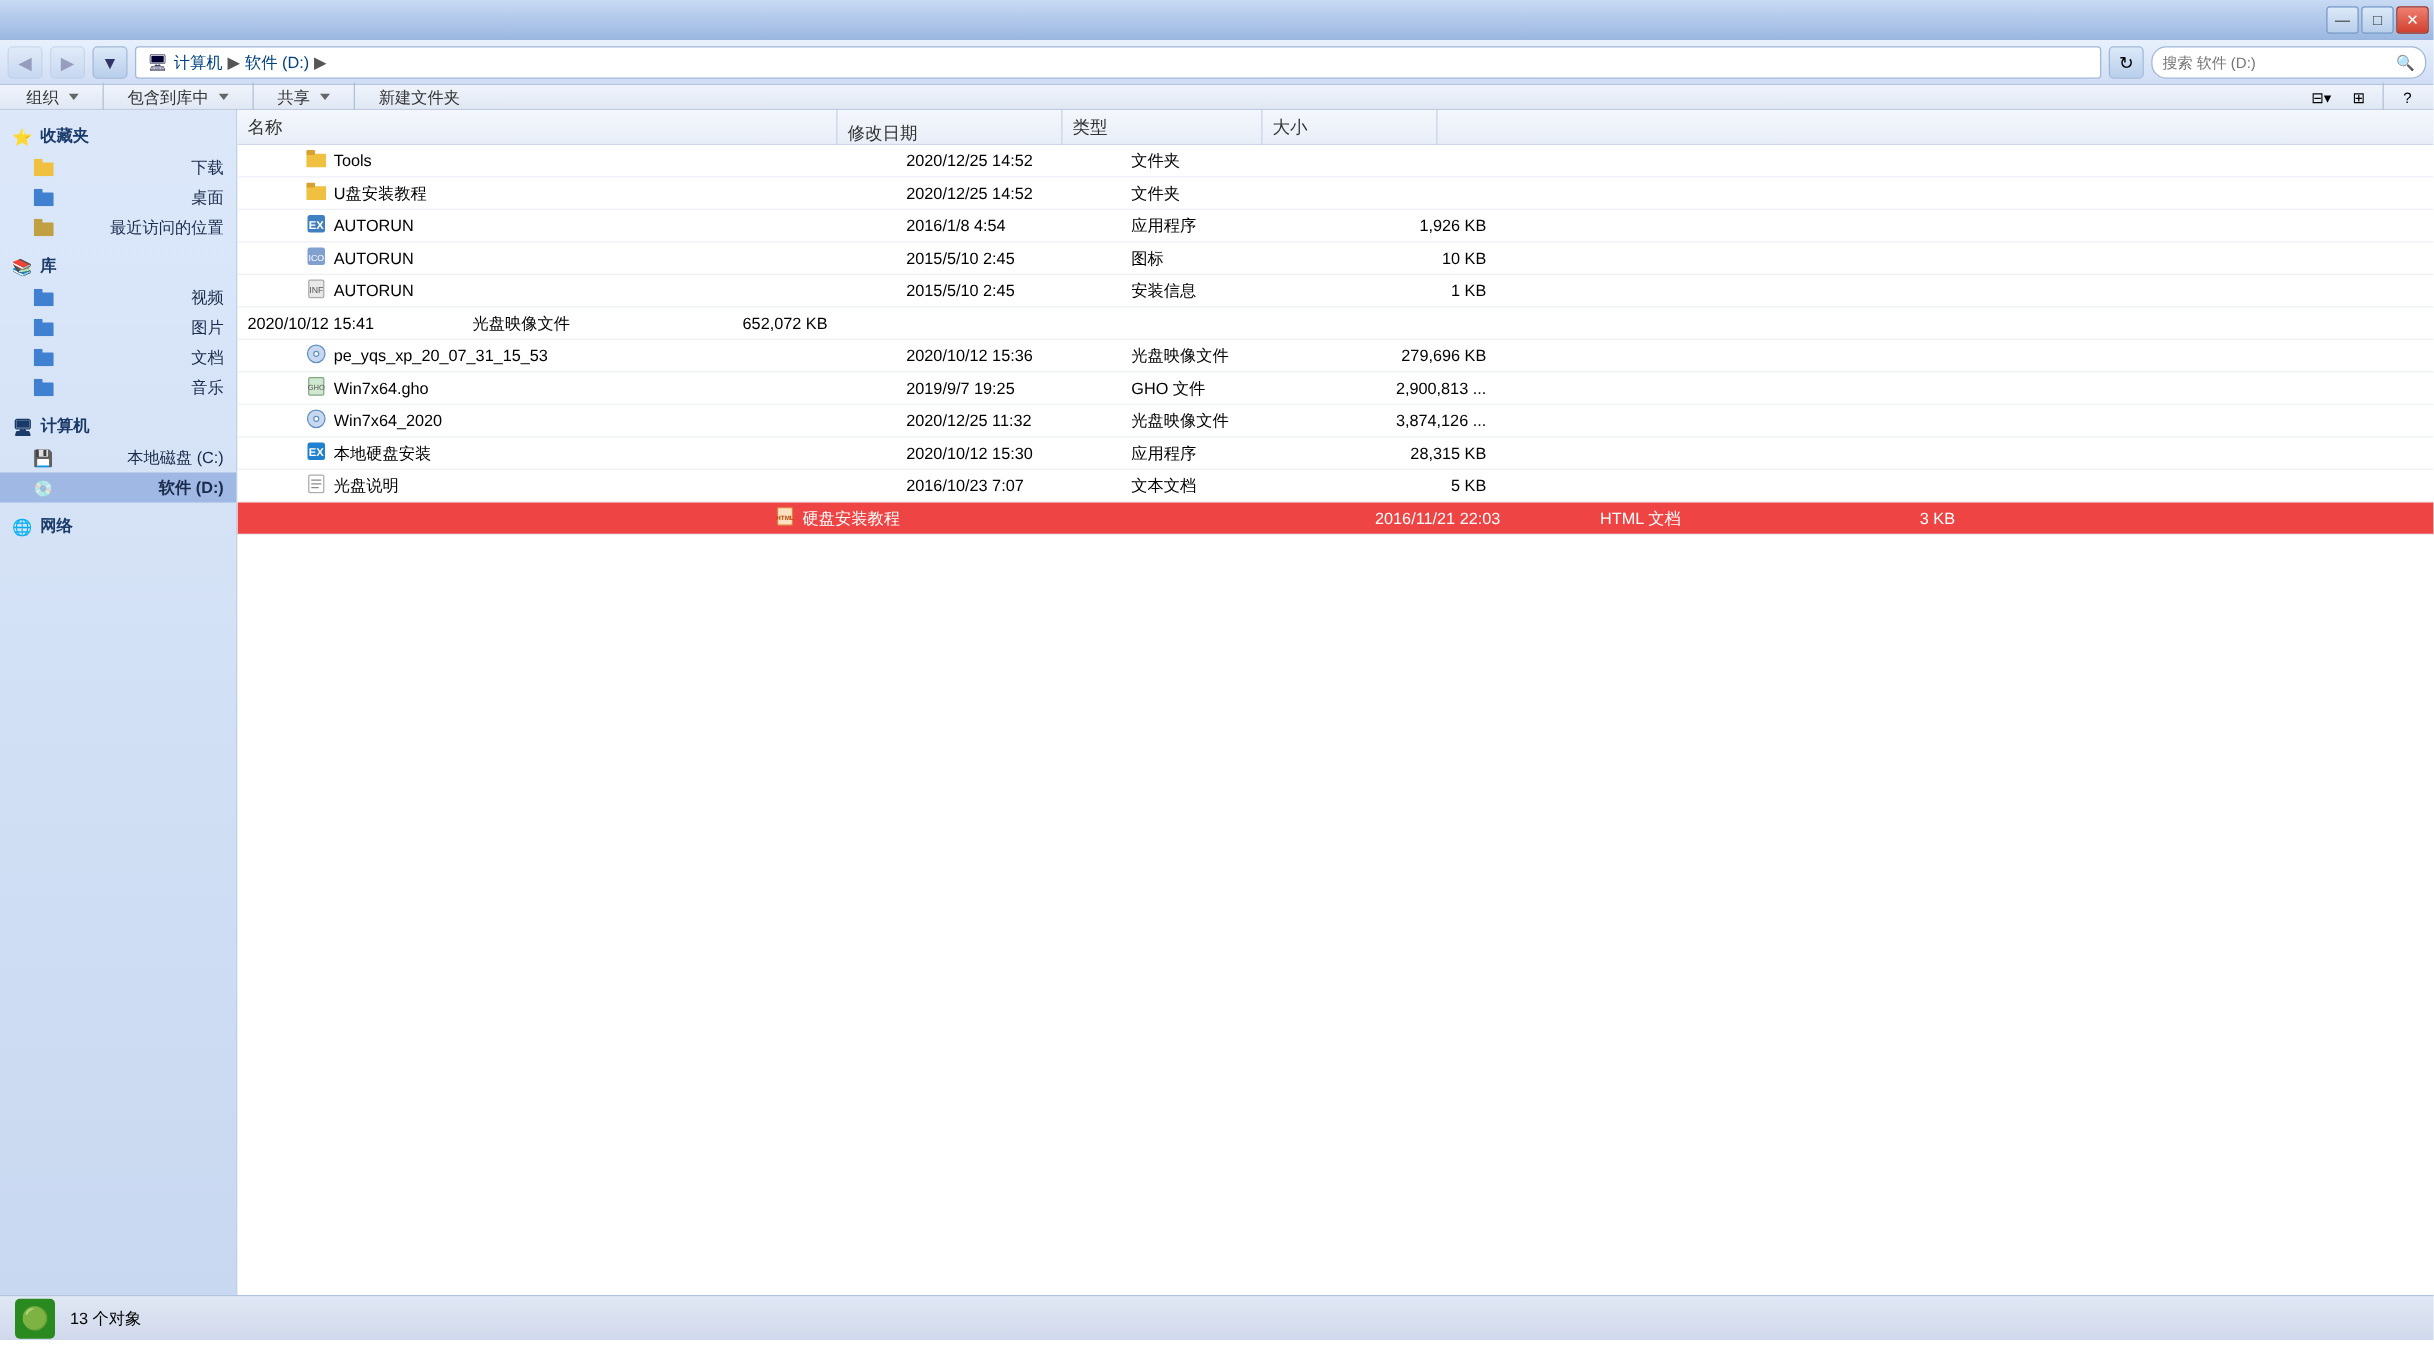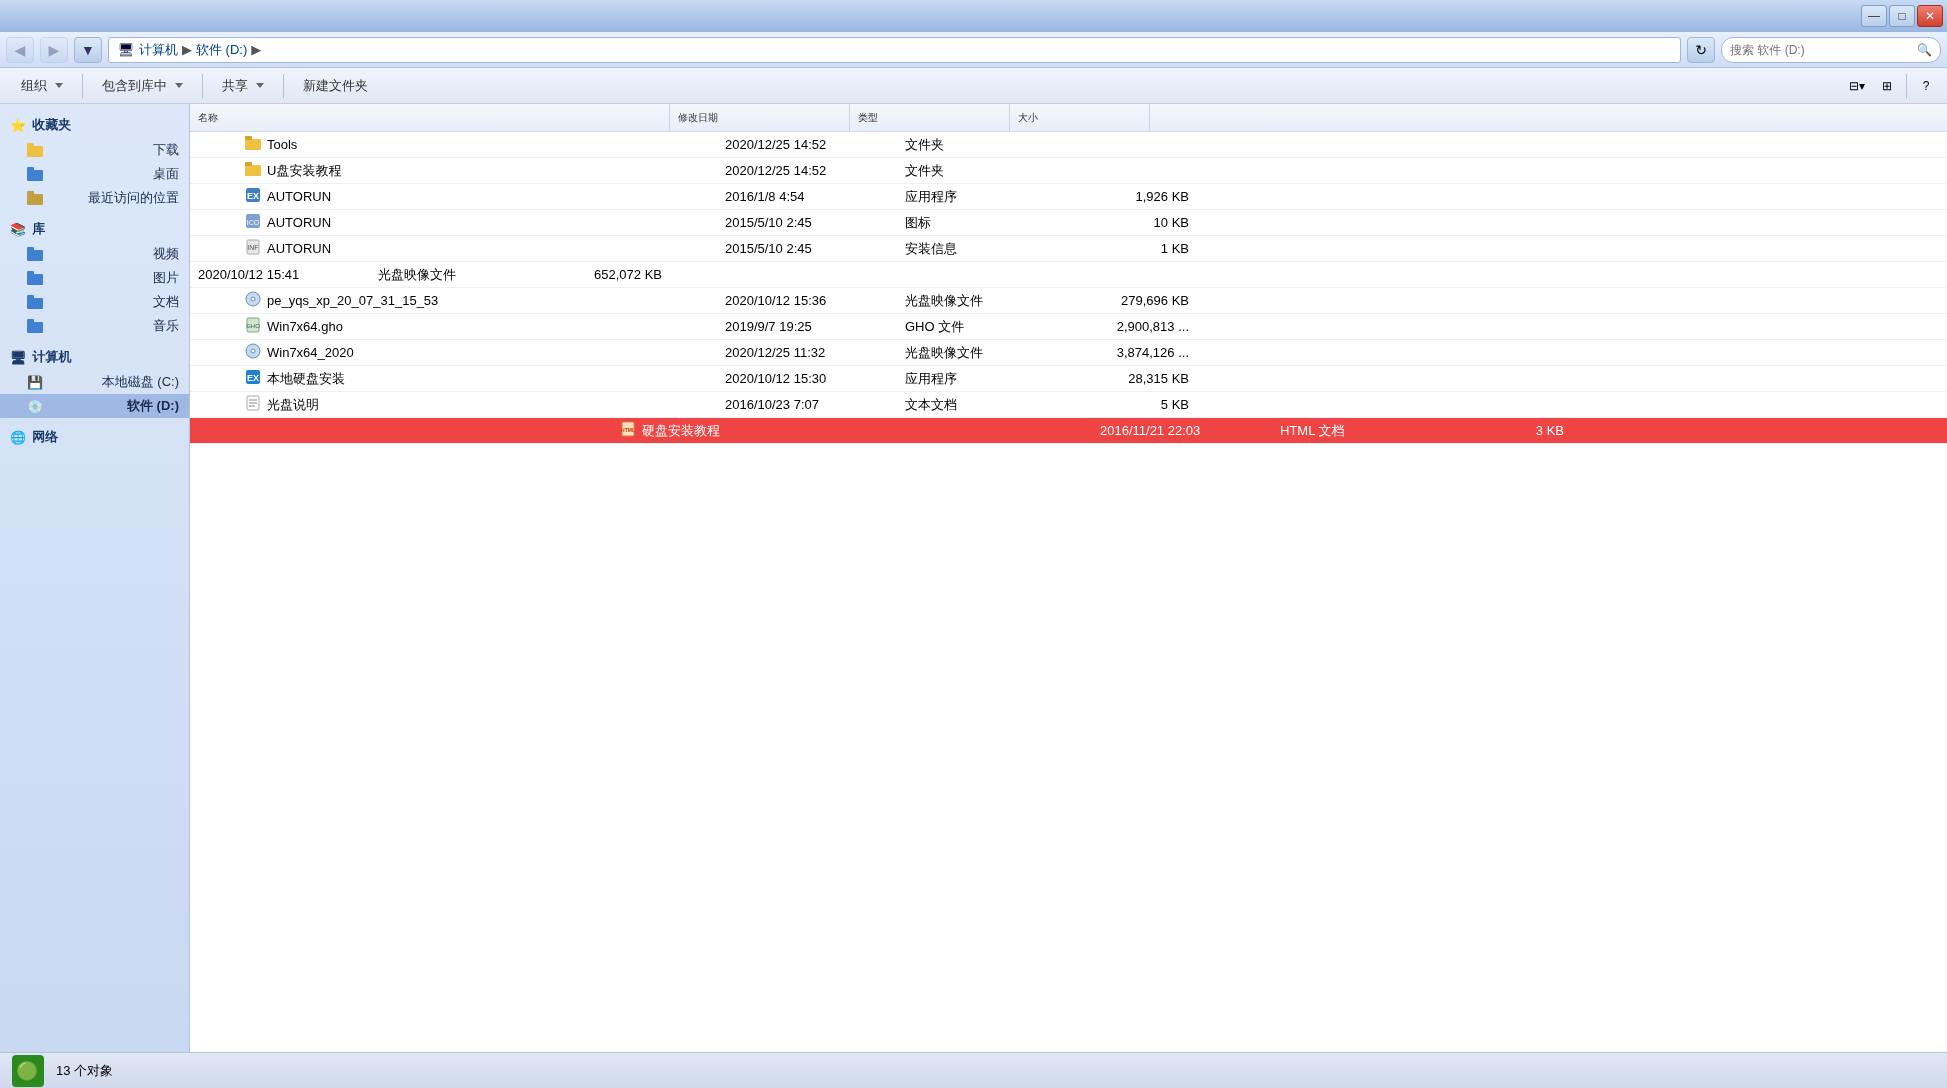--- a/index.html
+++ b/index.html
@@ -113,21 +113,21 @@
       border: none;
       outline: none;
       flex: 1;
       font-size: 12px;
       color: #ef4444;
       background: transparent;
     }
 
     
     .toolbar {
-      height: 36px;
+      height: 20px;
       background: linear-gradient(to bottom, #f0f4fc, #e0e8f4);
       display: flex;
       align-items: center;
       padding: 0 8px;
       gap: 4px;
       border-bottom: 1px solid #c0cce0;
     }
     .toolbar-btn {
       height: 28px;
       padding: 0 12px;
@@ -233,28 +233,28 @@
       border-bottom: 1px solid #d0d8e8;
       background: linear-gradient(to bottom, #f4f7fc, #e8eef8);
       padding: 0;
       height: 28px;
     }
     .col-header {
       display: flex;
       align-items: center;
       height: 28px;
       padding: 0 8px;
-      font-size: 10px;
+      font-size: 14px;
       color: #333;
       cursor: pointer;
       border-right: 1px solid #c8d4e8;
       user-select: none;
     }
     .col-name { width: 480px; }
-    .col-date { width: 180px; }
+    .col-date { width: 180px; align-items: flex-end; }
     .col-type { width: 160px; }
     .col-size { width: 140px; }
 
     .file-row {
       display: flex;
       align-items: center;
       height: 26px;
       border-bottom: 1px solid #eef0f8;
       cursor: pointer;
     }

